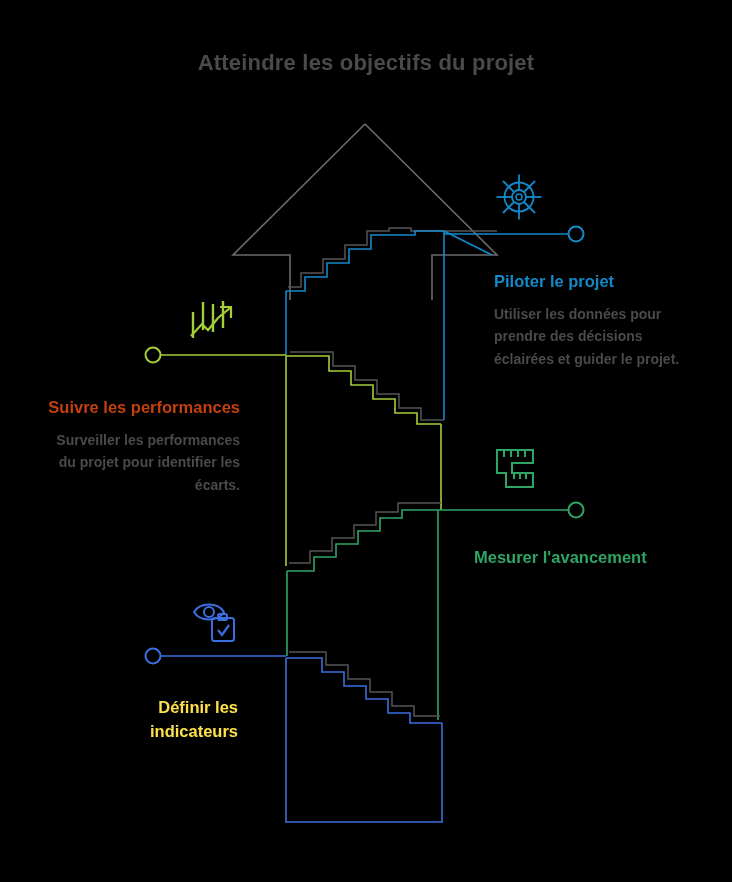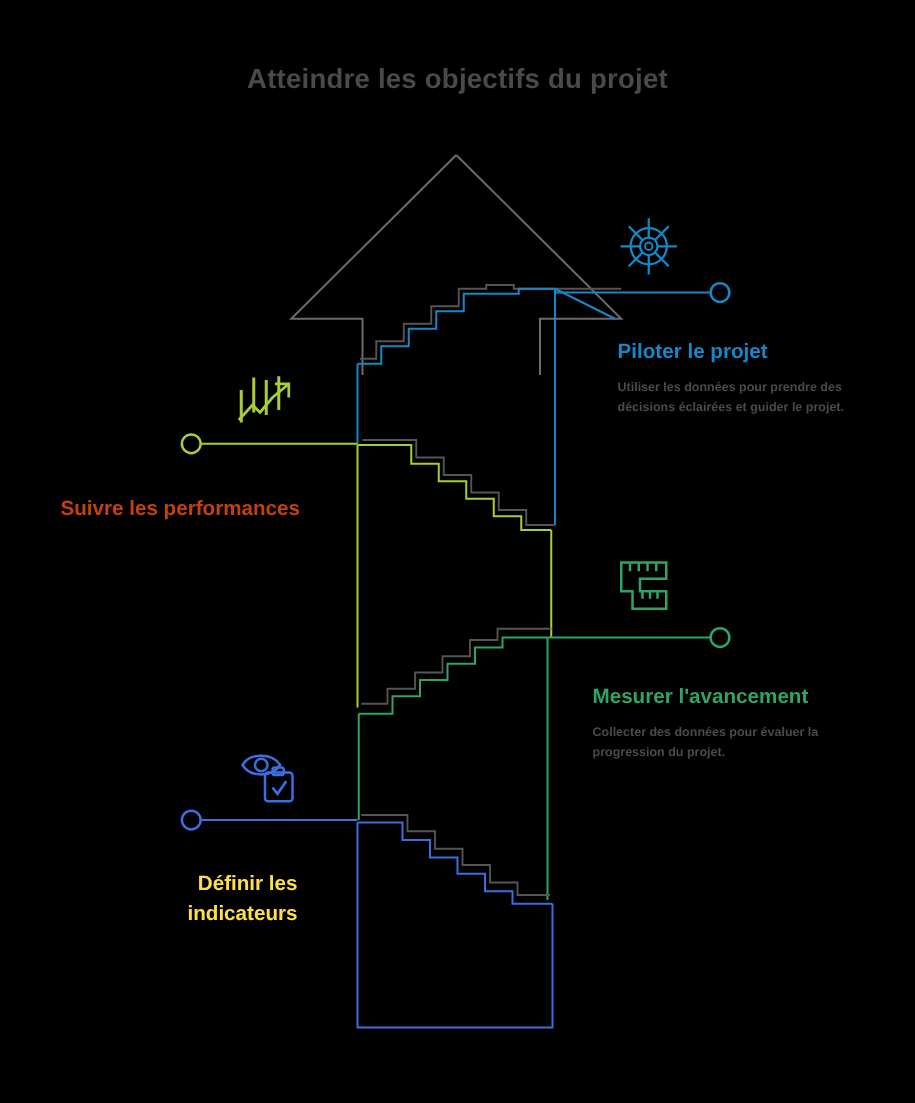--- a/index.html
+++ b/index.html
@@ -43,21 +43,21 @@
   .step-block {
     position: absolute;
   }
   .step-title {
     font-size: 16.5px;
     font-weight: bold;
     line-height: 1.45;
     margin: 0 0 9px 0;
   }
   .step-desc {
-    font-size: 10px;
+    font-size: 14px;
     font-weight: bold;
     line-height: 1.6;
     color: #4a4a4a;
     margin: 0;
   }
   .align-right { text-align: right; }
   .align-left  { text-align: left; }
 
   
   #block-pilot    { left: 494px; top: 270px;  width: 196px; }
@@ -201,24 +201,24 @@
     </svg>
   </div>
 
   <div class="step-block align-left" id="block-pilot">
     <div class="step-title" style="color:#1489c9">Piloter le projet</div>
     <div class="step-desc">Utiliser les données pour prendre des décisions éclairées et guider le projet.</div>
   </div>
 
   <div class="step-block align-right" id="block-track">
     <div class="step-title" style="color:#c2410c">Suivre les performances</div>
+    <div class="step-desc">Surveiller les performances du projet pour identifier les écarts.</div>
   </div>
 
   <div class="step-block align-left" id="block-measure">
     <div class="step-title" style="color:#2fa565">Mesurer l'avancement</div>
-    <div class="step-desc">Collecter des données pour évaluer la progression du projet.</div>
   </div>
 
   <div class="step-block align-right" id="block-define">
     <div class="step-title" style="color:#fde047">Définir les indicateurs</div>
   </div>
 
 </div>
 
 </body></html>

